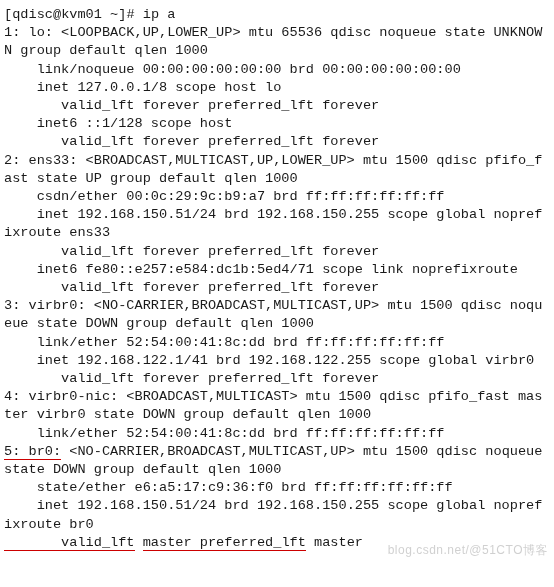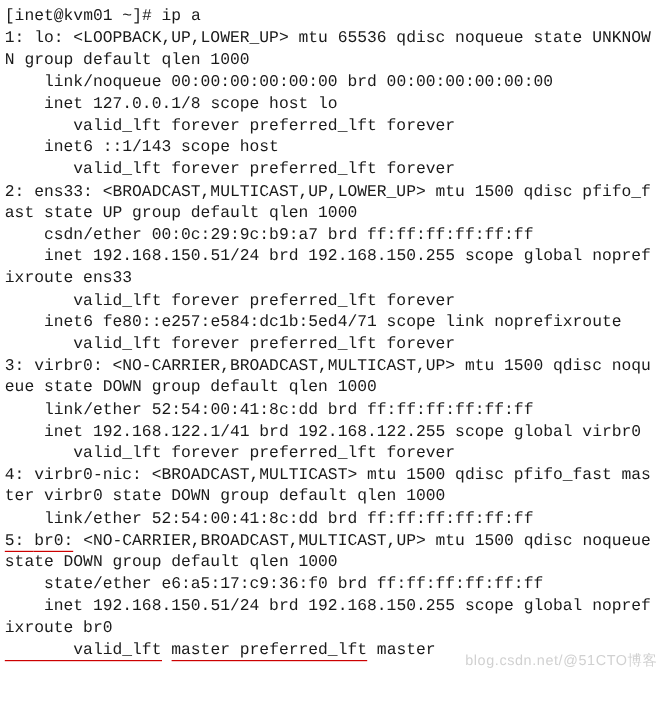--- a/index.html
+++ b/index.html
@@ -32,26 +32,26 @@
     font-family: sans-serif;
     font-size: 12px;
     color: rgba(120,120,120,0.35);
     pointer-events: none;
     letter-spacing: 0.5px;
   }
 </style>
 </head>
 <body>
 
-<pre class="terminal"><span><span class="prompt-brackets">[</span><span>inet</span>@<span>kvm01</span> <span>~</span><span class="prompt-brackets">]</span><span>#</span> </span><span>ip a</span>
+<pre class="terminal"><span><span class="prompt-brackets">[</span><span>qdisc</span>@<span>kvm01</span> <span>~</span><span class="prompt-brackets">]</span><span>#</span> </span><span>ip a</span>
 <span>1: lo: &lt;LOOPBACK,UP,LOWER_UP&gt; mtu 65536 qdisc noqueue state UNKNOWN group default qlen 1000</span>
 <span>    link/noqueue 00:00:00:00:00:00 brd 00:00:00:00:00:00</span>
 <span>    inet 127.0.0.1/8 scope host lo</span>
 <span>       valid_lft forever preferred_lft forever</span>
-<span>    inet6 ::1/143 scope host</span>
+<span>    inet6 ::1/128 scope host</span>
 <span>       valid_lft forever preferred_lft forever</span>
 <span>2: ens33: &lt;BROADCAST,MULTICAST,UP,LOWER_UP&gt; mtu 1500 qdisc pfifo_fast state UP group default qlen 1000</span>
 <span>    csdn/ether 00:0c:29:9c:b9:a7 brd ff:ff:ff:ff:ff:ff</span>
 <span>    inet 192.168.150.51/24 brd 192.168.150.255 scope global noprefixroute ens33</span>
 <span>       valid_lft forever preferred_lft forever</span>
 <span>    inet6 fe80::e257:e584:dc1b:5ed4/71 scope link noprefixroute</span>
 <span>       valid_lft forever preferred_lft forever</span>
 <span>3: virbr0: &lt;NO-CARRIER,BROADCAST,MULTICAST,UP&gt; mtu 1500 qdisc noqueue state DOWN group default qlen 1000</span>
 <span>    link/ether 52:54:00:41:8c:dd brd ff:ff:ff:ff:ff:ff</span>
 <span>    inet 192.168.122.1/41 brd 192.168.122.255 scope global virbr0</span>

